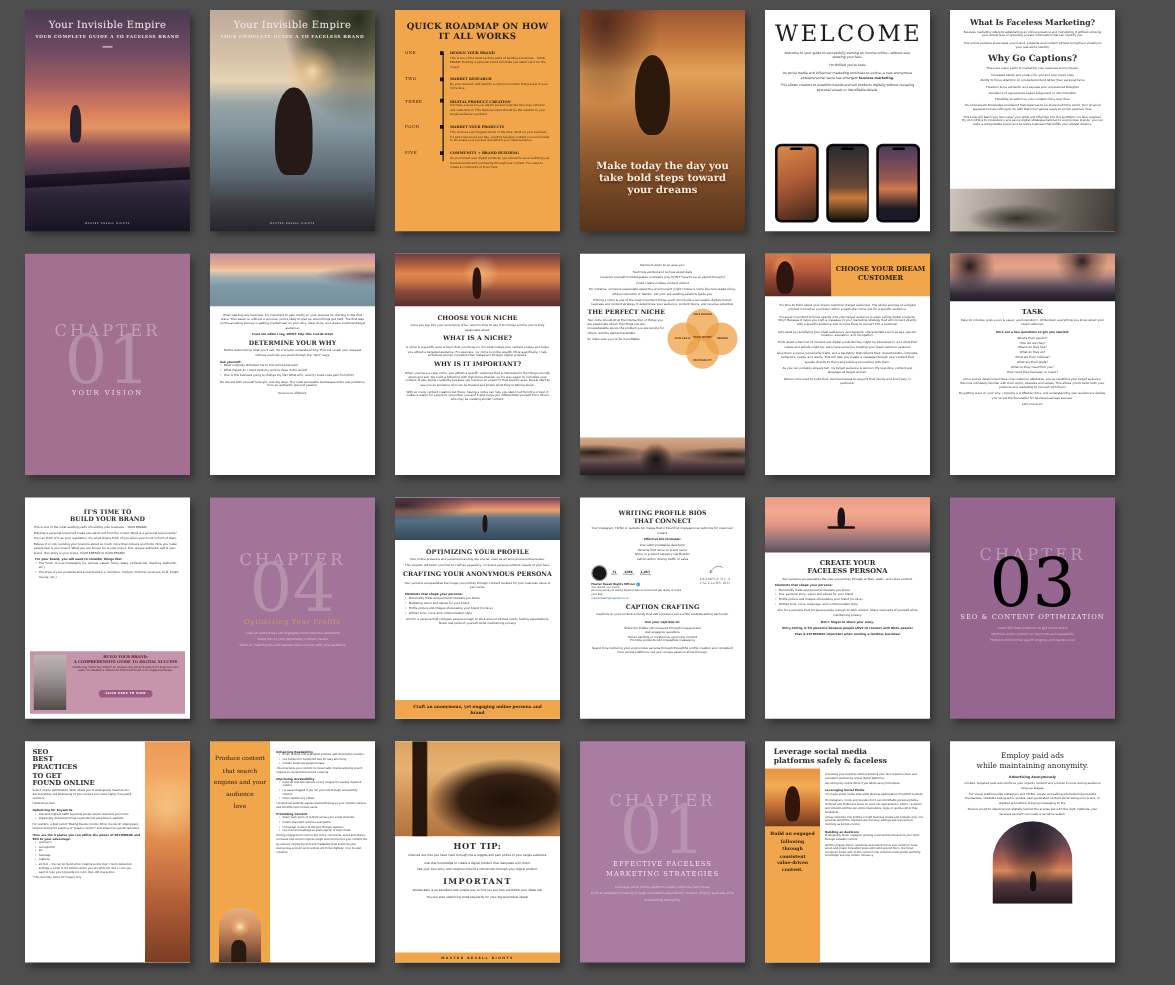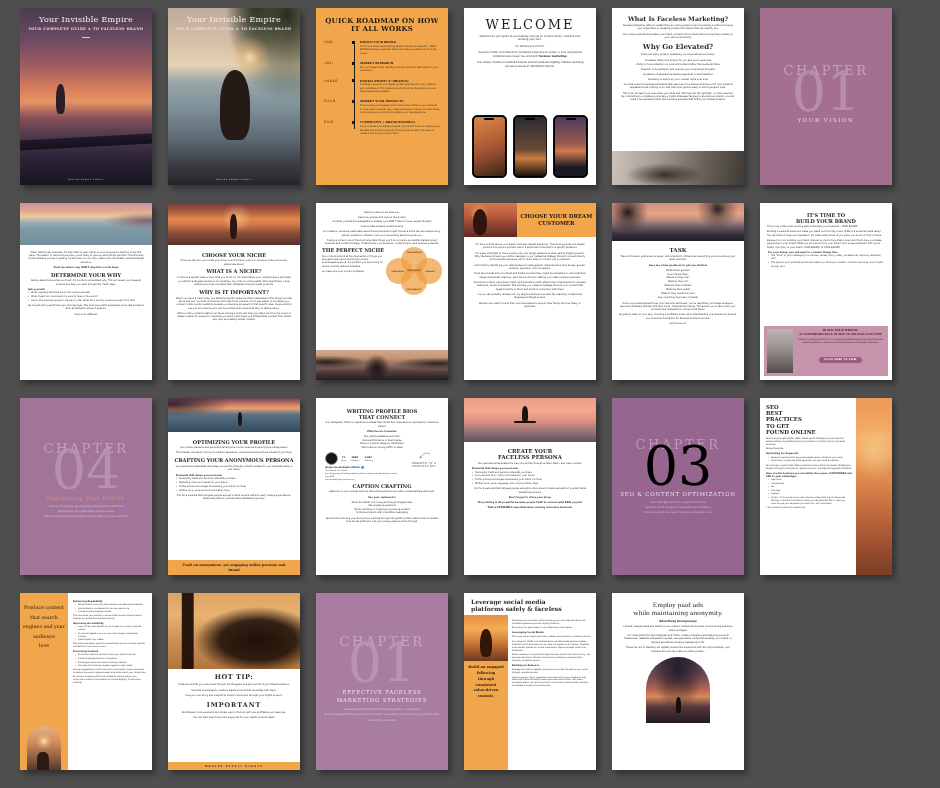--- a/index.html
+++ b/index.html
@@ -62,21 +62,21 @@
   .s-dot{width:3px;height:3px;background:#111;margin:.5px 5px 0 4px;flex:none;}
   .s-body{flex:1;}
   .s-head{font-size:2.8px;font-weight:bold;margin-bottom:.8px;}
   .s-text{font-size:2.25px;line-height:1.5;color:#33291a;}
 
   
   .q-text{position:absolute;left:4px;right:4px;bottom:28px;text-align:center;color:#f7ead8;font-size:8px;font-weight:bold;line-height:1.2;text-shadow:0 1px 2px rgba(40,20,10,.6);}
 
   
   .wel{padding:9px 8px;text-align:center;}
-  .wel-h{font-size:13px;letter-spacing:2px;font-weight:normal;color:#1c1c1c;}
+  .wel-h{font-size:18px;letter-spacing:2px;font-weight:normal;color:#1c1c1c;}
   .wel p{font-size:2.55px;line-height:1.5;margin:2.6px 4px;}
   .phones{position:absolute;left:0;right:0;bottom:7px;display:flex;justify-content:space-between;padding:0 8px;}
   .phone{width:31px;height:59px;border:1.6px solid #131313;border-radius:5px;background:#000;position:relative;padding:.8px;}
   .phone::before{content:'';position:absolute;top:1.6px;left:50%;transform:translateX(-50%);width:10px;height:1.6px;background:#000;border-radius:1px;z-index:2;}
   .scr{width:100%;height:100%;border-radius:3.5px;}
   .wifm{padding:7px 7px;text-align:center;}
   .wifm-h1{font-size:6.2px;font-weight:bold;}
   .wifm-h2{font-size:7px;font-weight:bold;margin-top:3px;}
   .wifm p{font-size:2.3px;line-height:1.45;margin:2px 2px;}
   .blist div{font-size:2.3px;line-height:1.45;margin:1.4px 0;}
@@ -264,20 +264,24 @@
         <div class="s-num sf">FIVE</div>
         <div class="s-dot"></div>
         <div class="s-body">
           <div class="s-head sf">COMMUNITY + BRAND BUILDING</div>
           <div class="s-text">As you market your digital products, you should focus on building your faceless brand and community through your content. You need to create a community of loyal 'fans'.</div>
         </div>
       </div>
       </div>
   </div>
 
+  <div class="pg img-quote">
+    <div class="fig fig4"></div>
+    <div class="q-text sf">Make today the day you take bold steps toward your dreams</div>
+  </div>
 
   <div class="pg wel">
     <div class="wel-h sf">WELCOME</div>
     <p>Welcome to your guide to successfully earning an income online—without ever showing your face.</p>
     <p>I'm thrilled you're here.</p>
     <p><span>As social media and influencer marketing continues to evolve, a new anonymous entrepreneurial wave has emerged:</span> <b>faceless marketing.</b></p>
     <p>This allows creators to establish brands and sell products digitally without revealing personal visuals or identifiable details.</p>
     <div class="phones">
       <div class="phone">
           <div class="scr scr-a"></div>
@@ -288,21 +292,21 @@
       <div class="phone">
           <div class="scr scr-c"></div>
         </div>
     </div>
   </div>
 
   <div class="pg wifm">
     <div class="wifm-h1 sf">What Is Faceless Marketing?</div>
     <p>Faceless marketing refers to establishing an online presence and monetizing it without showing your actual face or revealing private information that can identify you.</p>
     <p>Your online persona showcases your brand, products and content without tying them visually to your real-world identity.</p>
-    <div class="wifm-h2 sf">Why Go Elevated?</div>
+    <div class="wifm-h2 sf">Why Go Captions?</div>
     <p>There are many perks to marketing your business anonymously:</p>
     <div class="blist">
         <div>Increased safety and privacy for you and your loved ones</div>
         <div>Ability to focus attention on products/content rather than personal fame</div>
         <div>Freedom to be authentic and express your uncensored thoughts</div>
         <div>Avoidance of appearance-based judgement or discrimination</div>
         <div>Flexibility to switch up your content niche over time</div>
       </div>
     <p>You hold expert knowledge and talent that deserves to be shared with the world. Your physical appearance has nothing to do with that inner genius ready to enrich people's lives.</p>
     <p>This book will teach you how usher your skills and offerings into the spotlight—no face required. By committing to consistency and savvy digital strategies tailored to anonymous brands, you can build a recognizable brand and lucrative business that fulfills your wildest dreams.</p>

